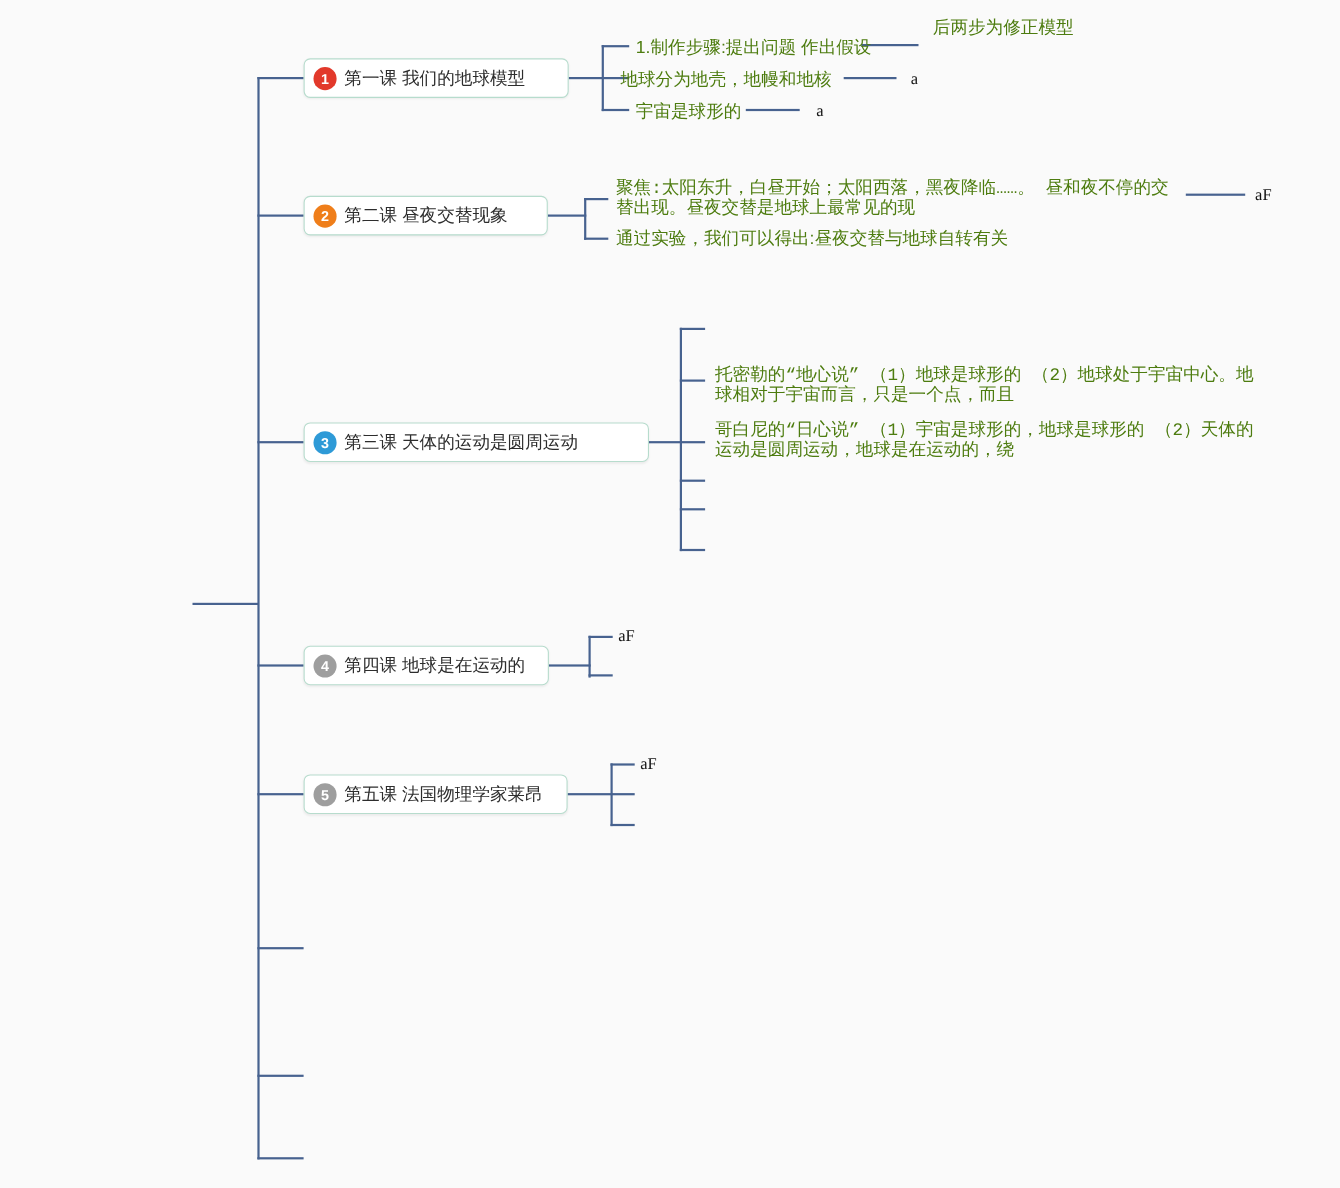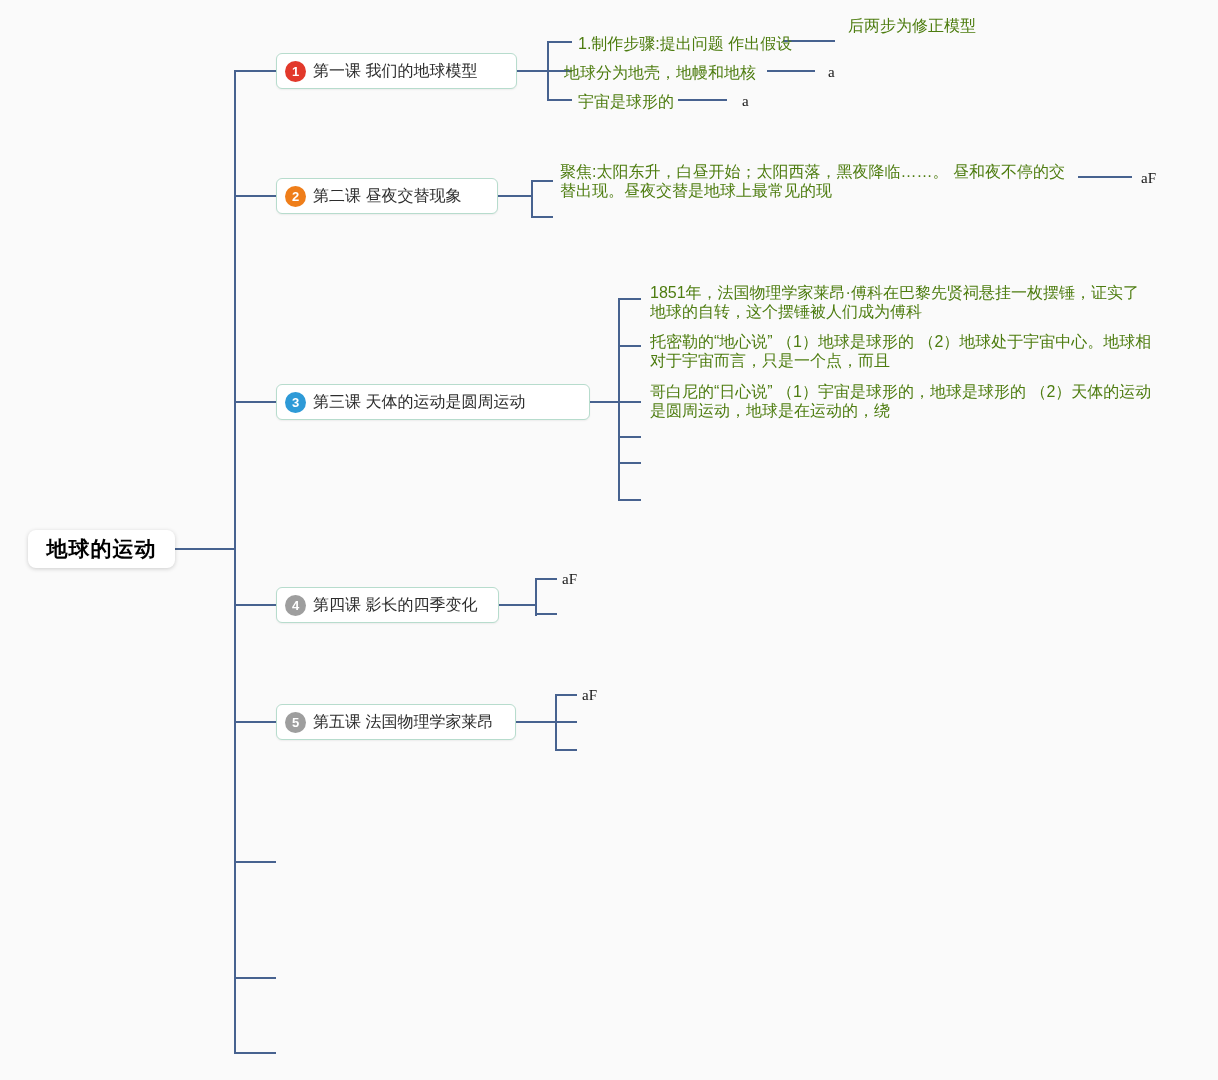--- a/index.html
+++ b/index.html
@@ -38,21 +38,21 @@
     flex:0 0 auto;
   }
   .topic-label{
     font-size:16px;color:#2d2d2d;white-space:nowrap;
   }
   .child-text{
     position:absolute;
     font-size:16px;line-height:19px;color:#4d7c0f;
     white-space:nowrap;
   }
-  .child-text.wrap{white-space:normal;}
+  .child-text.wrap{white-space:normal;font-family:Liberation Mono, monospace;}
   .sub-note{
     position:absolute;
     font-family:"Liberation Serif",serif;
     font-size:15px;line-height:16px;color:#141414;
     white-space:nowrap;
   }
 </style>
 </head>
 <body>
 
@@ -95,60 +95,57 @@
   <div class="hline" style="left:499px;top:604px;width:38px"></div>
   <div class="vline" style="left:535px;top:578px;height:38px"></div>
   <div class="hline" style="left:535px;top:578px;width:22px"></div>
   <div class="hline" style="left:535px;top:613px;width:22px"></div>
 
   <div class="hline" style="left:516px;top:721px;width:61px"></div>
   <div class="vline" style="left:555px;top:694px;height:57px"></div>
   <div class="hline" style="left:555px;top:694px;width:22px"></div>
   <div class="hline" style="left:555px;top:749px;width:22px"></div>
 
-  <div class="root-node">
-    <span class="root-label">地球的运动</span>
-  </div>
 
   <div class="topic-node" style="left:276px;top:53px;width:241px;height:36px">
     <span class="badge" style="background-color: rgb(226, 57, 43);">1</span>
     <span class="topic-label">第一课 我们的地球模型</span>
   </div>
 
   <div class="topic-node" style="left:276px;top:178px;width:222px;height:36px">
     <span class="badge" style="background-color: rgb(239, 126, 26);">2</span>
     <span class="topic-label">第二课 昼夜交替现象</span>
   </div>
 
   <div class="topic-node" style="left:276px;top:384px;width:314px;height:36px">
     <span class="badge" style="background-color: rgb(46, 154, 215);">3</span>
     <span class="topic-label">第三课 天体的运动是圆周运动</span>
   </div>
 
   <div class="topic-node" style="left:276px;top:587px;width:223px;height:36px">
     <span class="badge" style="background-color: rgb(158, 158, 158);">4</span>
-    <span class="topic-label">第四课 影长的四季变化</span>
+    <span class="topic-label">第四课 地球是在运动的</span>
   </div>
 
   <div class="topic-node" style="left:276px;top:704px;width:240px;height:36px">
     <span class="badge" style="background-color: rgb(158, 158, 158);">5</span>
     <span class="topic-label">第五课 法国物理学家莱昂</span>
   </div>
 
   <div class="child-text" style="left:578px;top:34px">1.制作步骤:提出问题 作出假设</div>
   <div class="child-text" style="left:848px;top:16px">后两步为修正模型</div>
   <div class="child-text" style="left:564px;top:63px">地球分为地壳，地幔和地核</div>
   <div class="sub-note" style="left:828px;top:64px">a</div>
   <div class="child-text" style="left:578px;top:92px">宇宙是球形的</div>
   <div class="sub-note" style="left:742px;top:93px">a</div>
 
   <div class="child-text wrap" style="left:560px;top:162px;width:508px">聚焦:太阳东升，白昼开始；太阳西落，黑夜降临……。 昼和夜不停的交替出现。昼夜交替是地球上最常见的现</div>
   <div class="sub-note" style="left:1141px;top:170px">aF</div>
+  <div class="child-text" style="left:560px;top:208px">通过实验，我们可以得出:昼夜交替与地球自转有关</div>
 
-  <div class="child-text wrap" style="left:650px;top:283px;width:504px">1851年，法国物理学家莱昂·傅科在巴黎先贤祠悬挂一枚摆锤，证实了地球的自转，这个摆锤被人们成为傅科</div>
   <div class="child-text wrap" style="left:650px;top:332px;width:504px">托密勒的“地心说” （1）地球是球形的 （2）地球处于宇宙中心。地球相对于宇宙而言，只是一个点，而且</div>
   <div class="child-text wrap" style="left:650px;top:382px;width:504px">哥白尼的“日心说” （1）宇宙是球形的，地球是球形的 （2）天体的运动是圆周运动，地球是在运动的，绕</div>
 
   <div class="sub-note" style="left:562px;top:571px">aF</div>
 
   <div class="sub-note" style="left:582px;top:687px">aF</div>
 
 </div>
 
 </body></html>

